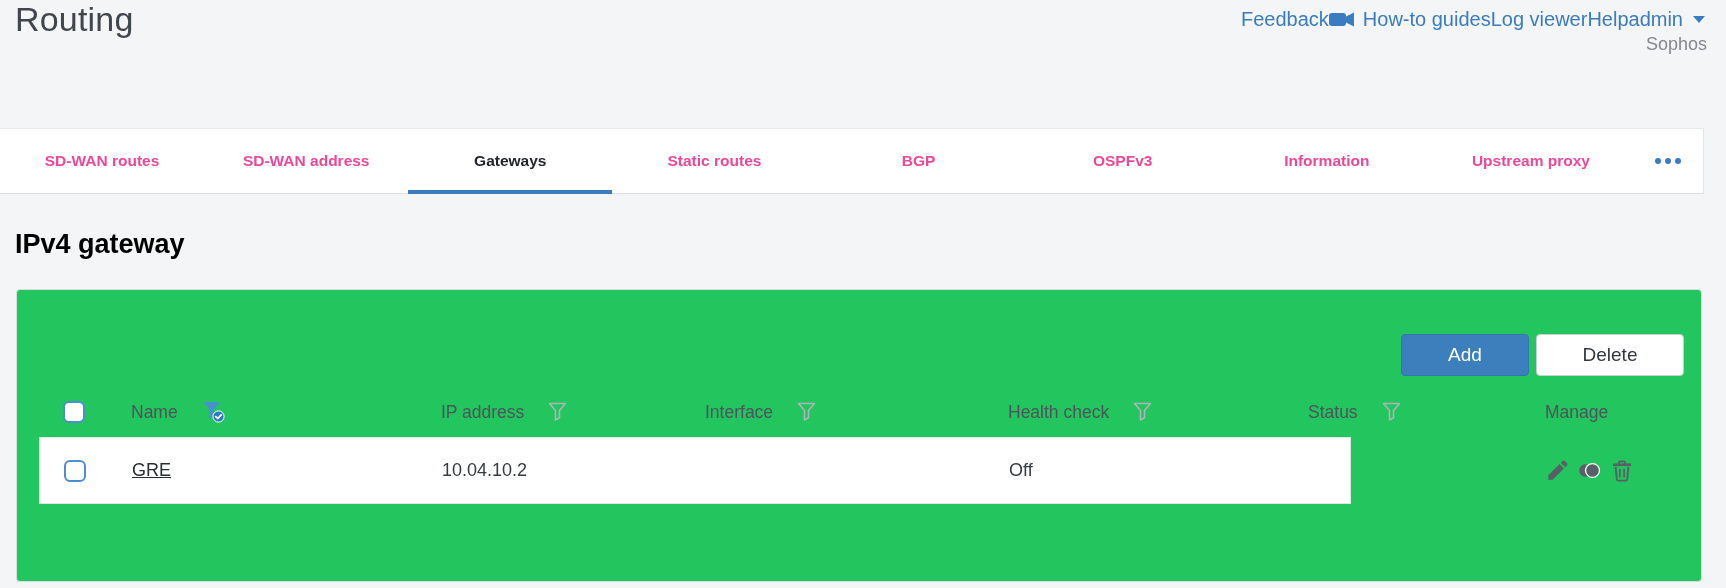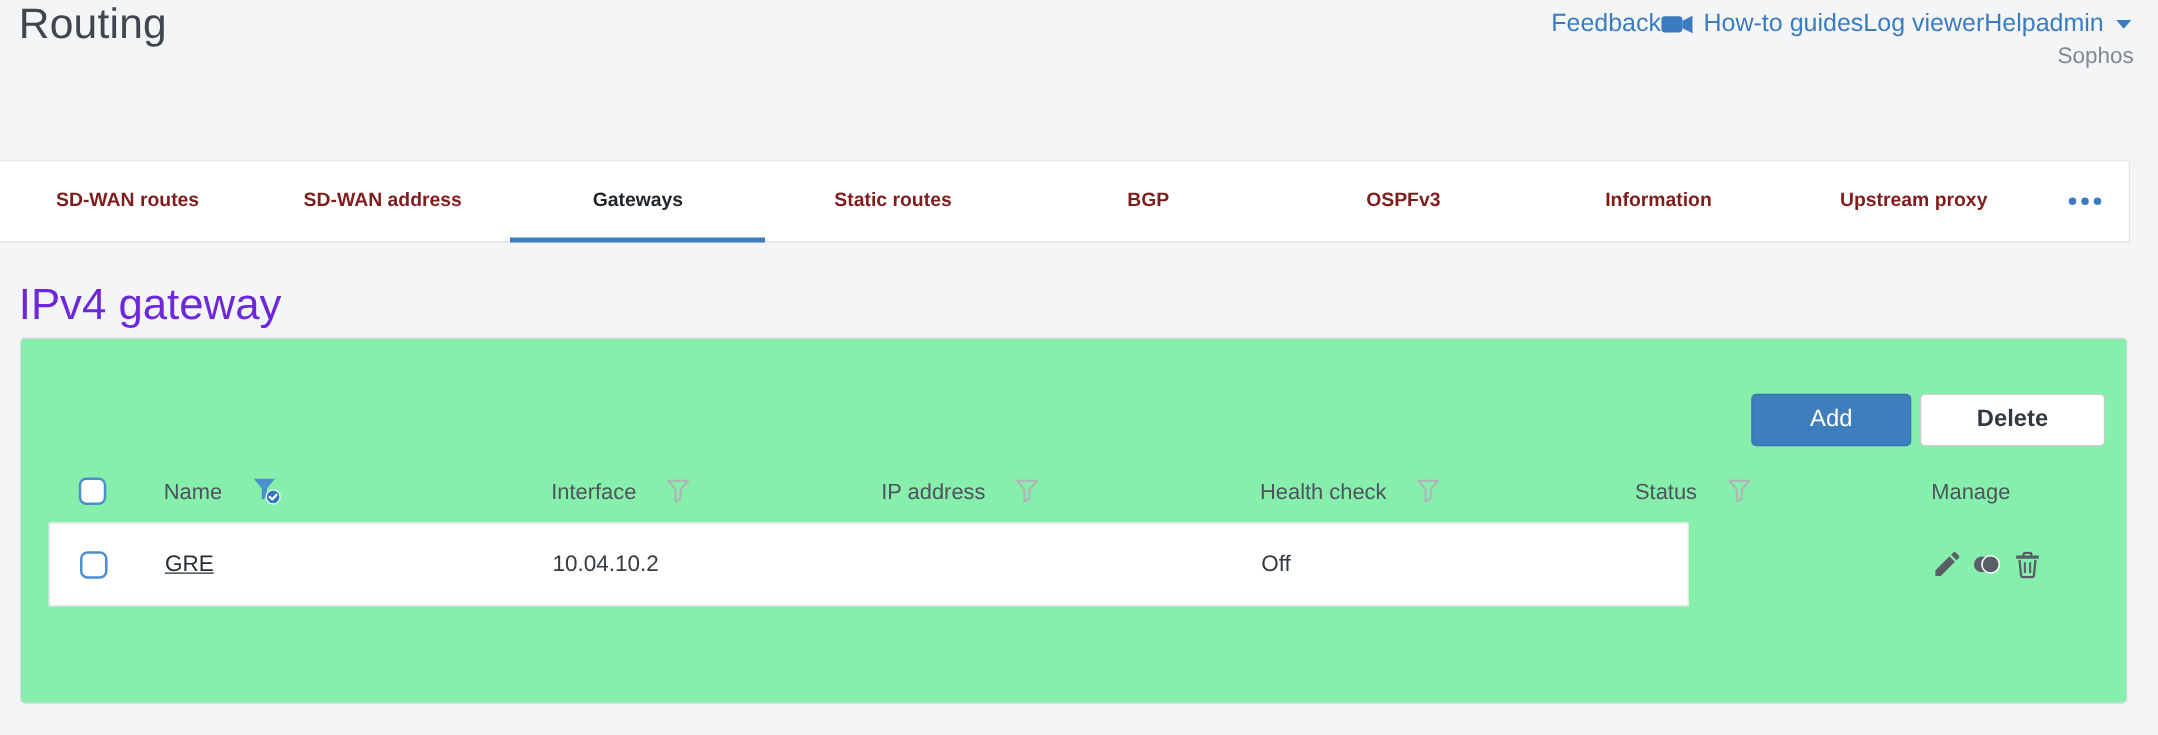--- a/index.html
+++ b/index.html
@@ -36,53 +36,53 @@
   }
 
   
   .tabbar {
     width:1704px; height:66px; background:#ffffff;
     border-top:1px solid #e9eaec; border-bottom:1px solid #dcdfe2; border-right:1px solid #e2e4e6;
     display:flex; align-items:stretch;
   }
   .tab {
     flex:1 1 0; display:flex; align-items:center; justify-content:center;
-    font-size:15.5px; font-weight:bold; color:#7f1d1d; position:relative; cursor:pointer;
+    font-size:15.5px; font-weight:bold; color:#ec4899; position:relative; cursor:pointer;
     white-space:nowrap;
   }
   .tab.active { color:#21262b; cursor:default; }
   .tab.active::after {
     content:""; position:absolute; left:0; right:0; bottom:-1px; height:4px; background:#3a7cbf;
   }
   .tab-overflow {
     flex:0 0 70px; display:flex; align-items:center; justify-content:center; gap:4px; cursor:pointer;
   }
   .tab-overflow i { width:6px; height:6px; border-radius:50%; background:#3a7cbf; display:block; }
 
   
   .section-heading {
     margin:35px 0 0 15px;
-    font-size:35px; line-height:30px; font-weight:400; color:#6d28d9;
+    font-size:27px; line-height:30px; font-weight:700; color:#000000;
   }
 
   .card {
-    position:relative; margin:11px 0 0 16px;
+    position:relative; margin:30px 0 0 16px;
     width:1686px; height:293px;
-    background:#86efac; border:1px solid #d9dce0; border-radius:4px;
+    background:#22c55e; border:1px solid #d9dce0; border-radius:4px;
   }
 
   
   .toolbar { position:absolute; top:44px; right:17px; display:flex; gap:7px; }
   .btn {
     height:42px; border-radius:4px; font-size:19px;
     display:flex; align-items:center; justify-content:center; cursor:pointer;
     font-family:inherit;
   }
   .btn-primary { width:128px; background:#3d7ebd; border:1px solid #3674b0; color:#fff; }
-  .btn-secondary { width:148px; background:#fff; border:1px solid #c9ccd0; color:#32383e;font-weight:bold; }
+  .btn-secondary { width:148px; background:#fff; border:1px solid #c9ccd0; color:#32383e; }
 
   
   .grid { display:grid; grid-template-columns:72px 320px 265px 305px 300px 235px 1fr; align-items:center; }
   .thead { position:absolute; top:97px; left:22px; width:1640px; height:50px; }
   .thead .cell { font-size:17.5px; color:#4d545b; display:flex; align-items:center; gap:24px; white-space:nowrap; }
   .cell:nth-child(1){ padding-left:24px; }
   .cell:nth-child(2){ padding-left:20px; }
   .cell:nth-child(3){ padding-left:10px; }
   .cell:nth-child(4){ padding-left:9px; }
   .cell:nth-child(5){ padding-left:7px; }
@@ -176,29 +176,29 @@
         <span>Name</span>
         <span class="funnel">
           <svg width="25" height="22" viewBox="0 0 25 22">
             <path d="M1 1 L18 1 L11.6 8.6 L11.6 15.5 L7.4 17.8 L7.4 8.6 Z" fill="#4a90cc"></path>
             <circle cx="16.5" cy="15.5" r="5.6" fill="#2e7ac0" stroke="#ffffff" stroke-width="1"></circle>
             <path d="M13.8 15.6 L15.8 17.5 L19.2 13.8" fill="none" stroke="#ffffff" stroke-width="1.8" stroke-linecap="round" stroke-linejoin="round"></path>
           </svg>
         </span>
       </div>
       <div class="cell">
+        <span>IP address</span>
+        <span class="funnel">
+          <svg width="19" height="21" viewBox="0 0 19 21">
+            <path d="M1.5 1.5 L17.5 1.5 L11.5 8.6 L11.5 15.8 L7.5 18 L7.5 8.6 Z" fill="none" stroke="#aeb4b9" stroke-width="1.6" stroke-linejoin="round"></path>
+          </svg>
+        </span>
+      </div>
+      <div class="cell">
         <span>Interface</span>
-        <span class="funnel">
-          <svg width="19" height="21" viewBox="0 0 19 21">
-            <path d="M1.5 1.5 L17.5 1.5 L11.5 8.6 L11.5 15.8 L7.5 18 L7.5 8.6 Z" fill="none" stroke="#aeb4b9" stroke-width="1.6" stroke-linejoin="round"></path>
-          </svg>
-        </span>
-      </div>
-      <div class="cell">
-        <span>IP address</span>
         <span class="funnel">
           <svg width="19" height="21" viewBox="0 0 19 21">
             <path d="M1.5 1.5 L17.5 1.5 L11.5 8.6 L11.5 15.8 L7.5 18 L7.5 8.6 Z" fill="none" stroke="#aeb4b9" stroke-width="1.6" stroke-linejoin="round"></path>
           </svg>
         </span>
       </div>
       <div class="cell">
         <span>Health check</span>
         <span class="funnel">
           <svg width="19" height="21" viewBox="0 0 19 21">

